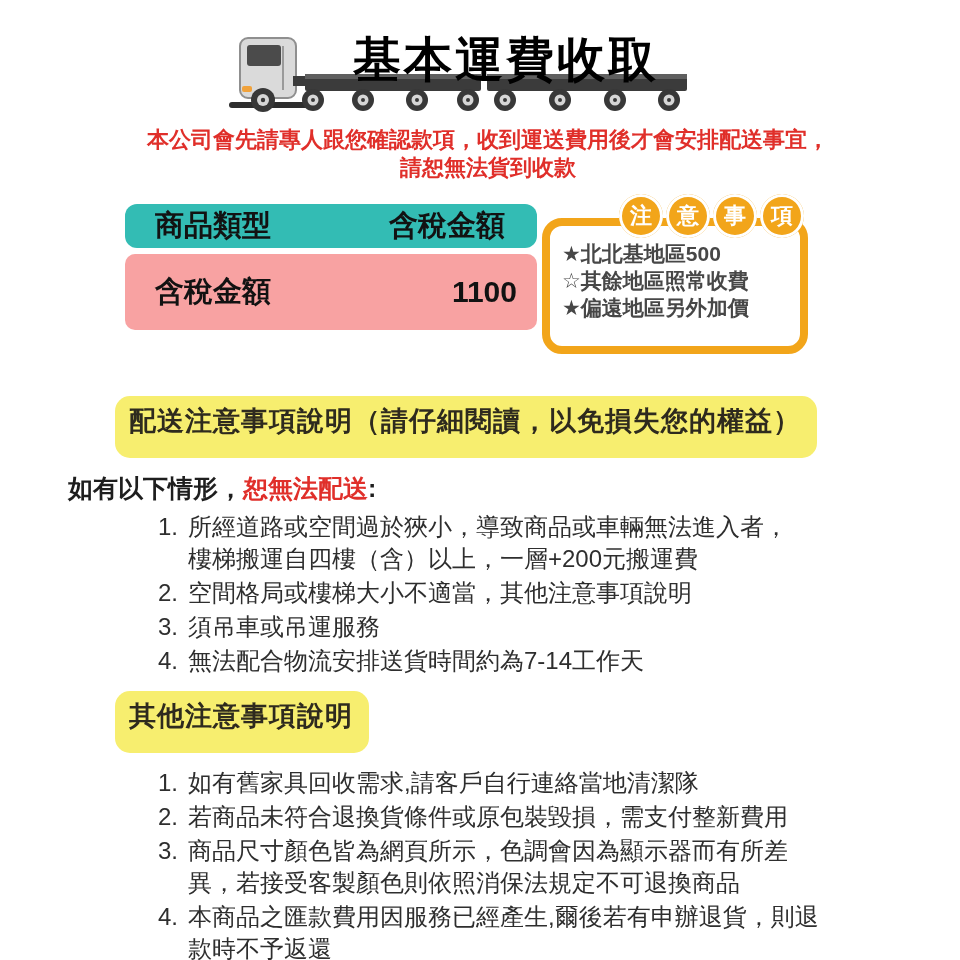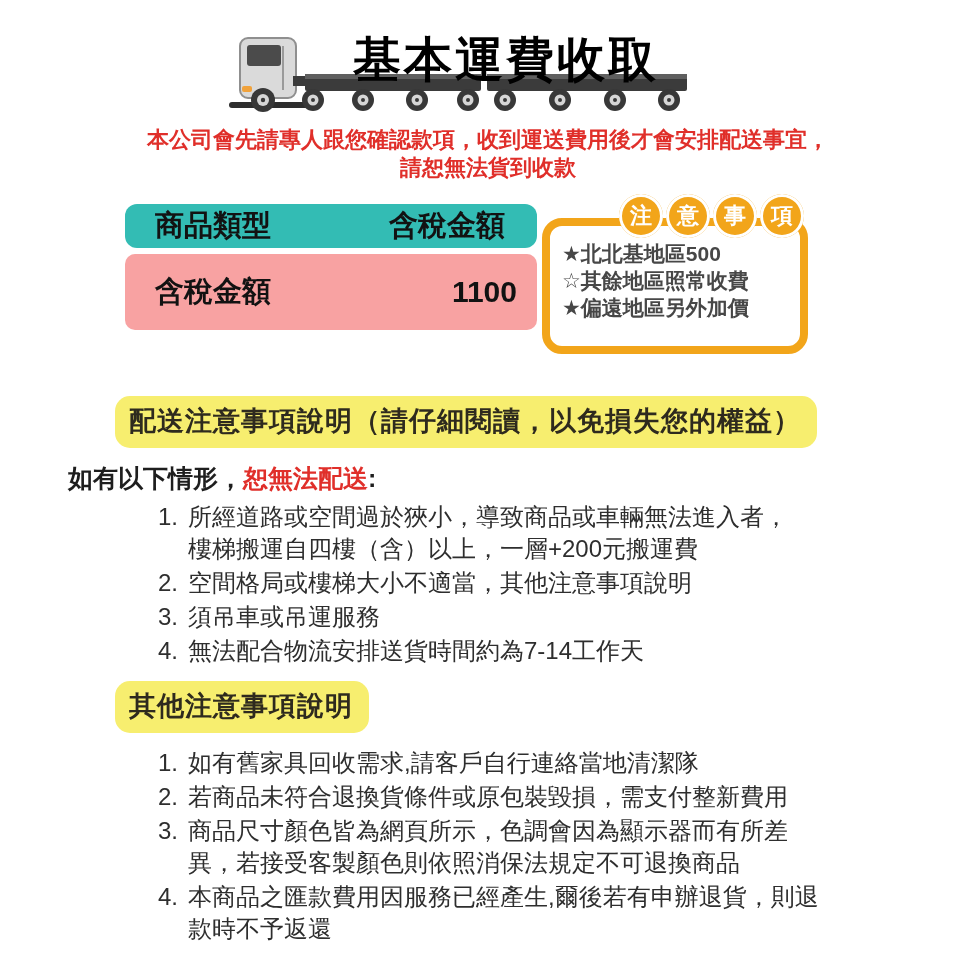--- a/index.html
+++ b/index.html
@@ -47,21 +47,21 @@
     box-shadow:inset 0 0 0 3px #ffffff;
     color:#ffffff; font-size:22px; font-weight:bold;
     display:flex; align-items:center; justify-content:center;
   }
   .notice-line { font-size:21px; font-weight:bold; line-height:27px; color:#474747; white-space:nowrap; }
 
   
   .hl {
     width:fit-content; margin-left:115px;
     background:var(--yellow,#f7ee6f); border-radius:15px;
-    padding:7px 16px 9px 14px;
+    padding:7px 16px 19px 14px;
     font-size:27px; font-weight:600; letter-spacing:1px; color:#2e2a1e;
     white-space:nowrap;
   }
   .hl-delivery { margin-top:40px; }
   .hl-other    { margin-top:14px; }
 
   
   .cond { margin:14px 0 6px 68px; font-size:25px; font-weight:bold; color:#1e1e1e; }
   .red-em { color:var(--red,#e02f2a); }
 

